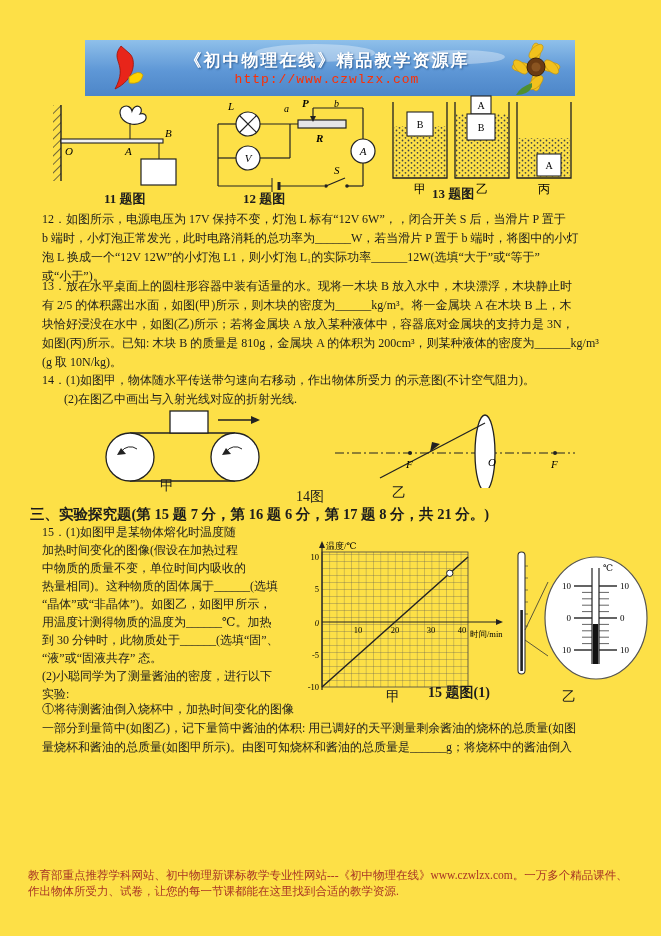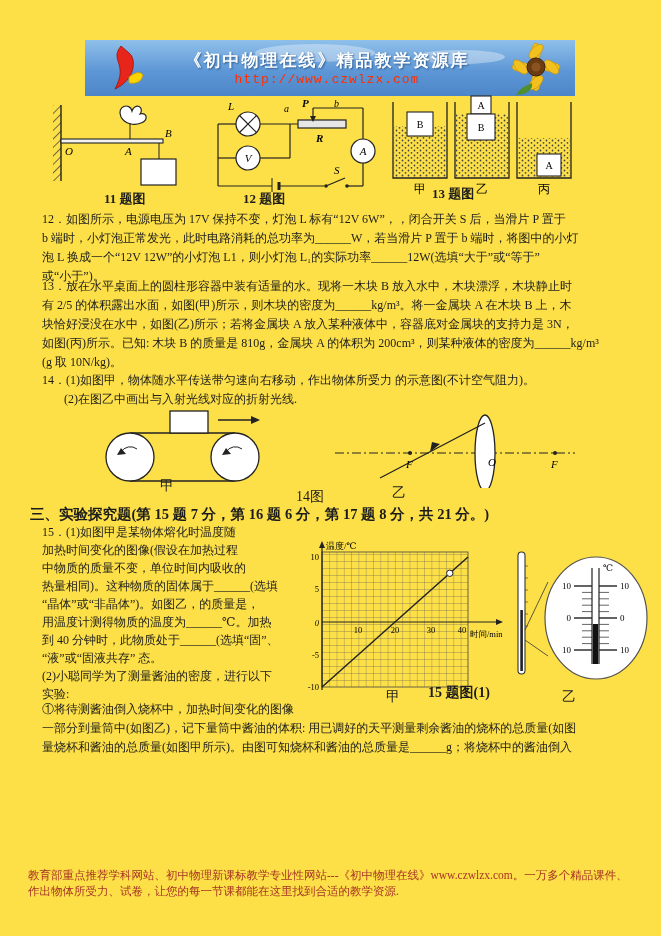--- a/index.html
+++ b/index.html
@@ -203,23 +203,23 @@
   <div class="figlabel" style="left:252px;top:488px;margin-left:44px;">14图</div>
   <div class="figlabel" style="left:392px;top:484px;">乙</div>
 
   <div class="section-head">三、实验探究题(第 15 题 7 分，第 16 题 6 分，第 17 题 8 分，共 21 分。)</div>
 
   <div class="para" style="left:30px;top:523px;line-height:18px;">
     <div class="tline">15．(1)如图甲是某物体熔化时温度随</div>
     <div class="tline">加热时间变化的图像(假设在加热过程</div>
     <div class="tline">中物质的质量不变，单位时间内吸收的</div>
     <div class="tline">热量相同)。这种物质的固体属于______(选填</div>
-    <div class="tline">“晶体”或“非晶体”)。如图乙，的质量是，</div>
+    <div class="tline">“晶体”或“非晶体”)。如图乙，如图甲所示，</div>
     <div class="tline">用温度计测得物质的温度为______℃。加热</div>
-    <div class="tline">到 40 分钟时，此物质处于______(选填“固”、</div>
+    <div class="tline">到 30 分钟时，此物质处于______(选填“固”、</div>
     <div class="tline">“液”或“固液共存” 态。</div>
     <div class="tline">(2)小聪同学为了测量酱油的密度，进行以下</div>
     <div class="tline">实验:</div>
   </div>
 
   <svg class="abs" style="left:300px;top:540px;" width="210" height="152" viewBox="0 0 210 152">
     <rect x="22" y="12" width="146" height="135" fill="url(#grid)" stroke="#444" stroke-width="0.8"></rect>
     <line x1="22" y1="150" x2="22" y2="6" stroke="#222" stroke-width="1.2"></line>
     <polygon points="19,8 25,8 22,1" fill="#222"></polygon>
     <line x1="22" y1="82" x2="196" y2="82" stroke="#222" stroke-width="1.2"></line>

